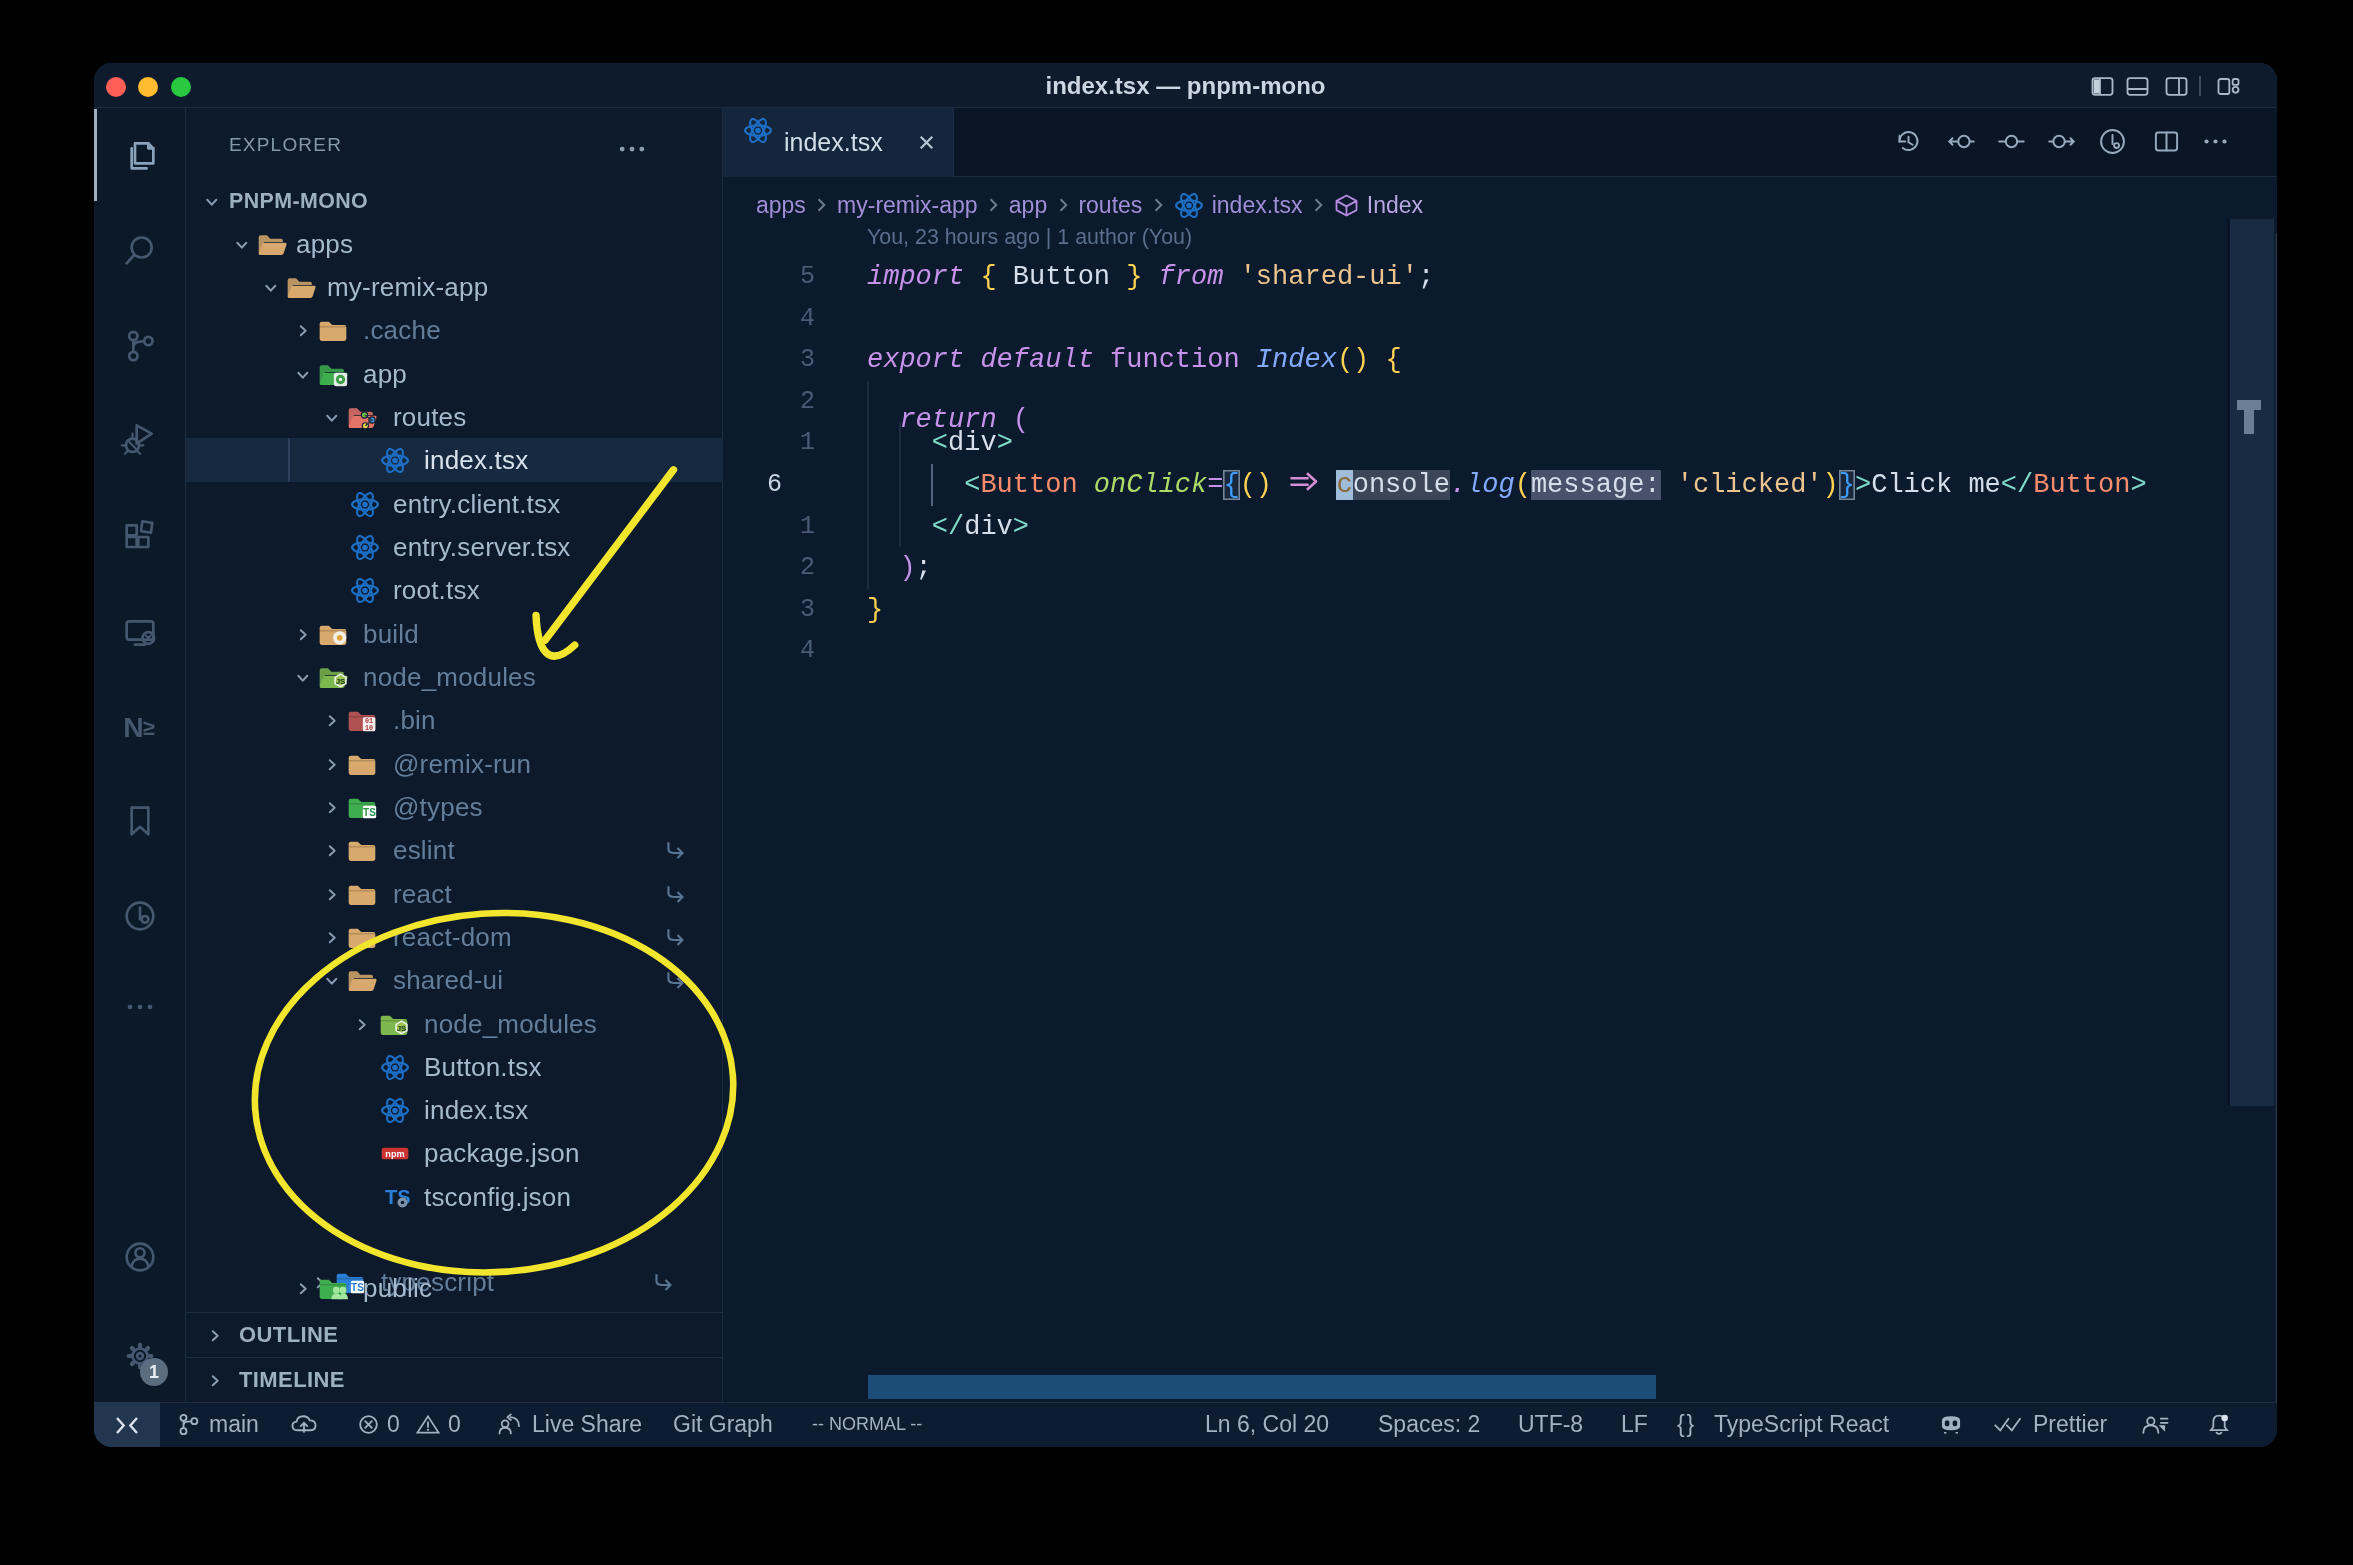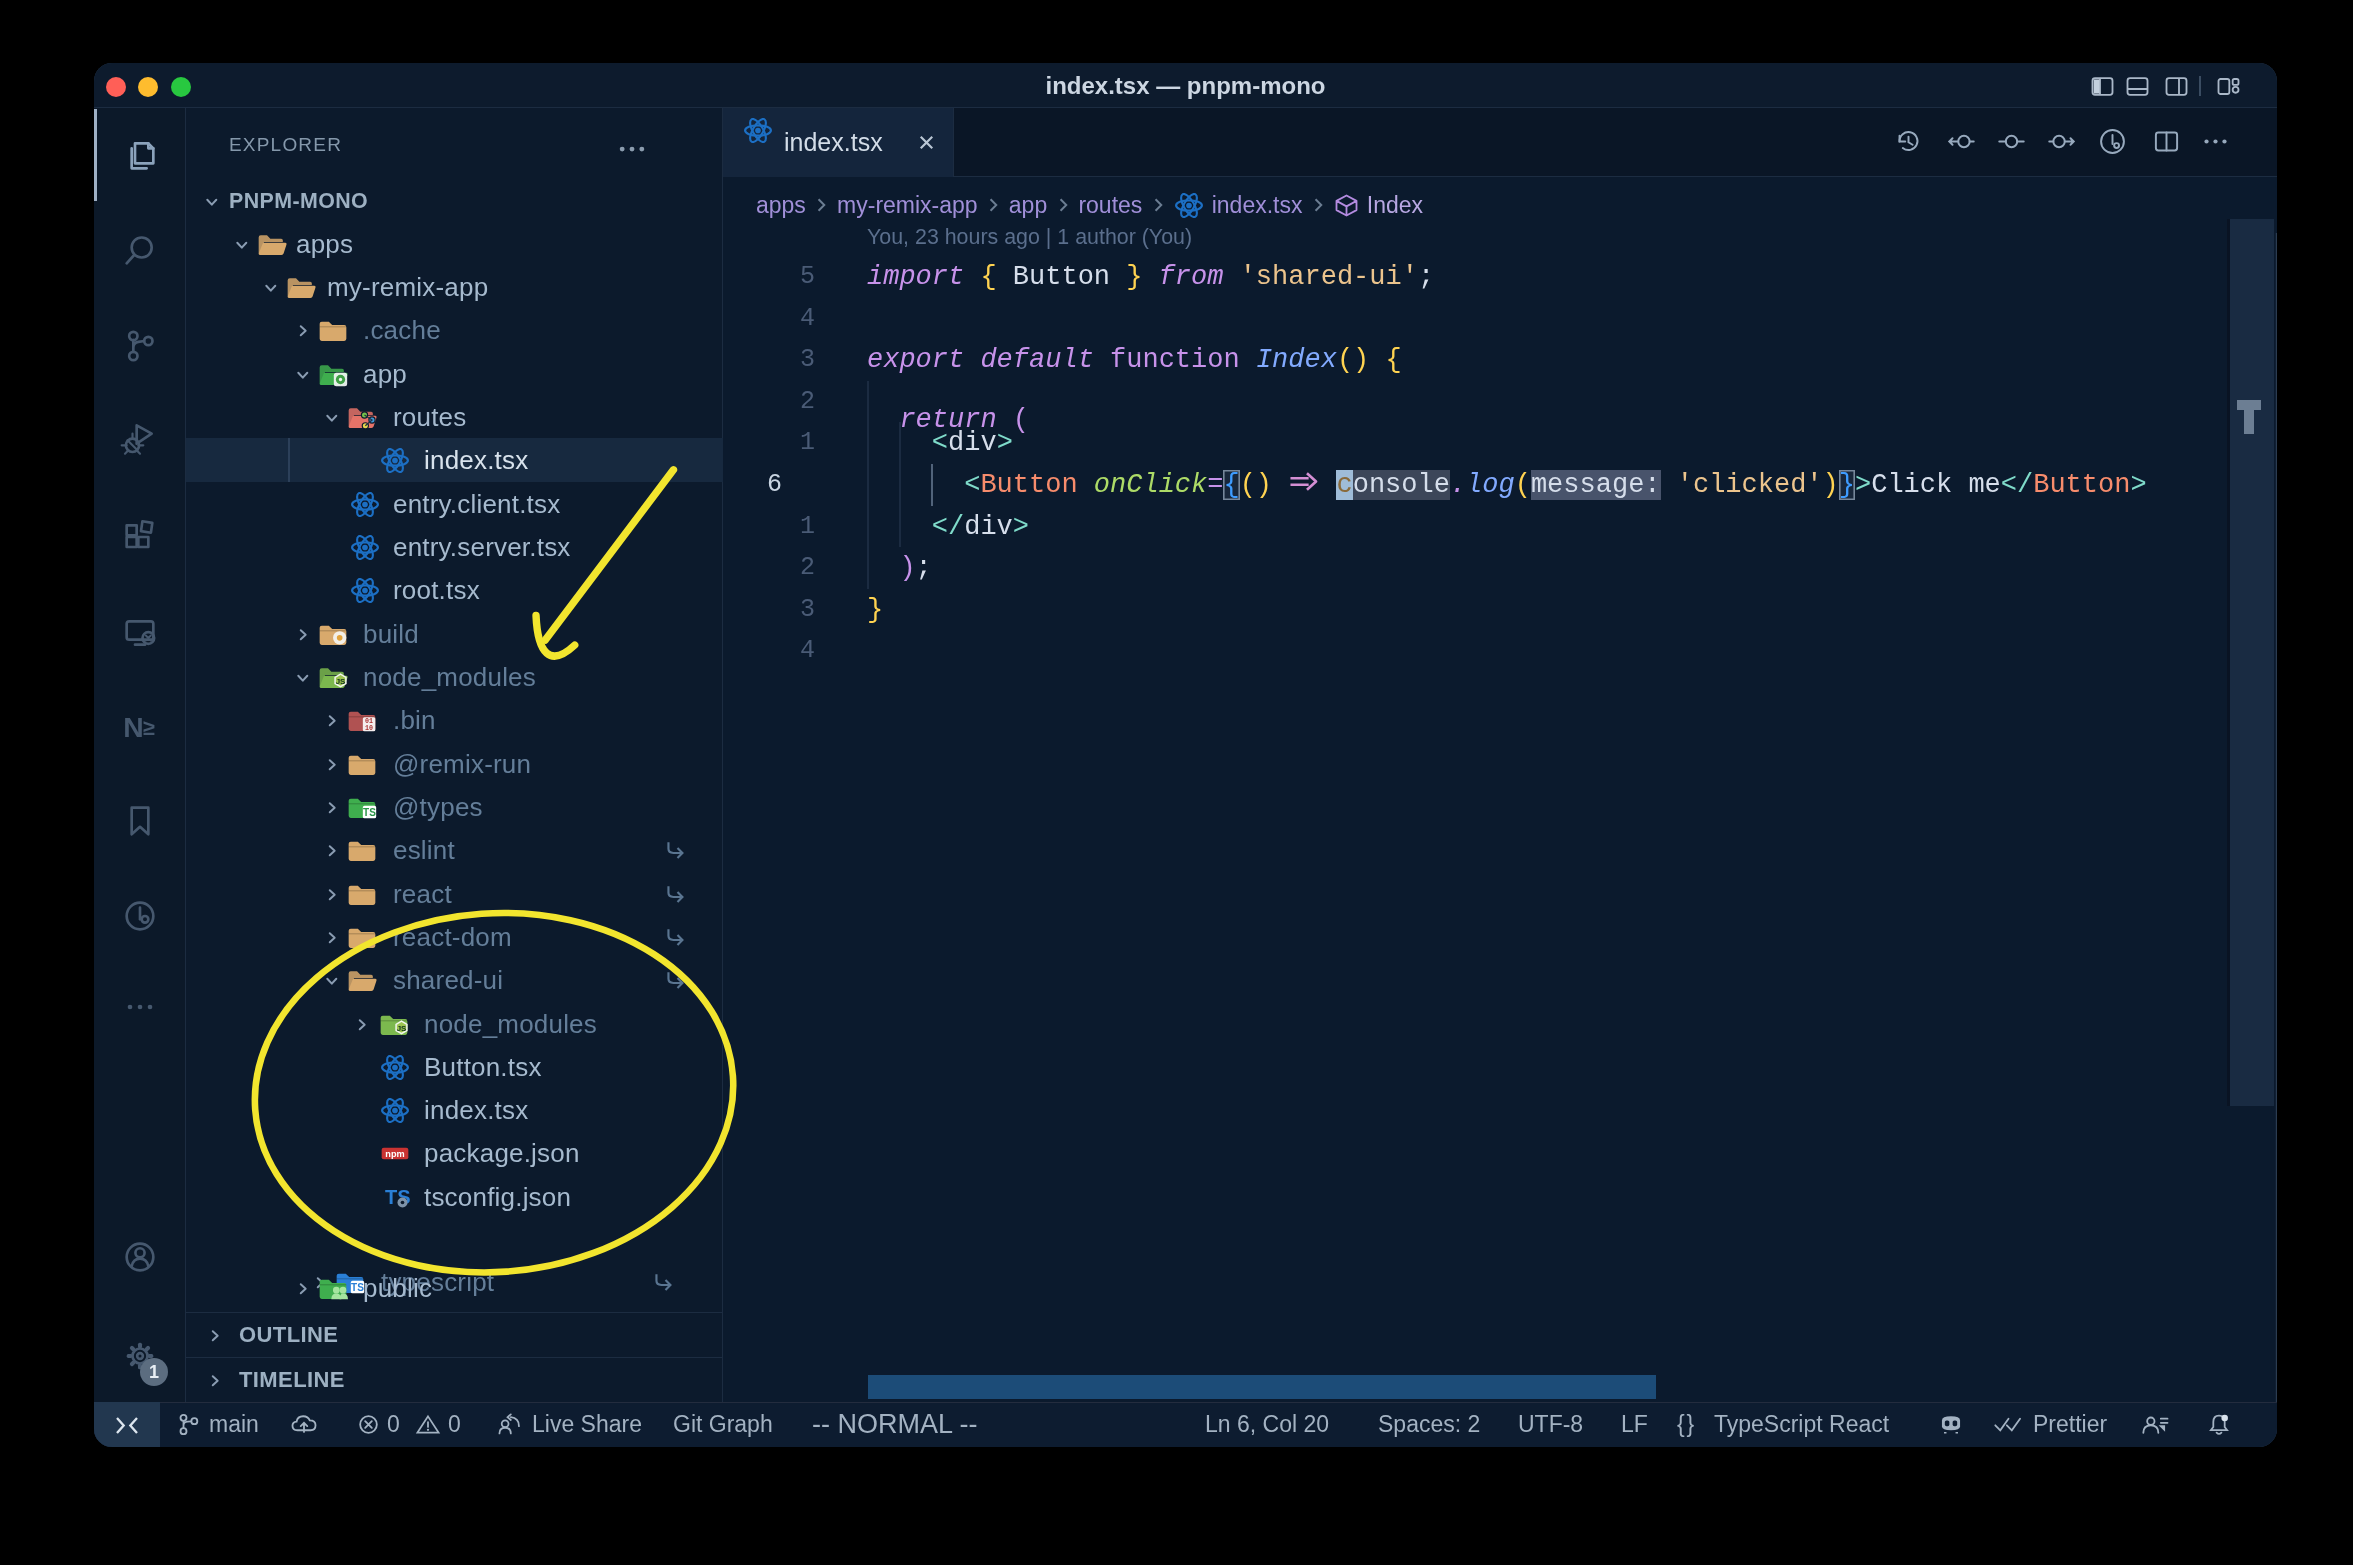--- a/index.html
+++ b/index.html
@@ -630,21 +630,21 @@
       </svg></div>
 <div class="abs" style="left:354px;top:1339px;height:45px;line-height:45px;color:#a3b2c2;font-size:23px;white-space:nowrap;">0</div>
 <div class="abs" style="left:403px;top:1349px;"><svg width="26" height="25" viewBox="0 0 32 30" style="">
         <path d="M17 6 Q27 7 27 17" stroke="#a3b2c2" stroke-width="2.2" fill="none" stroke-linecap="round"></path>
         <path d="M17 2.5 L13 6 L17 9.5" stroke="#a3b2c2" stroke-width="2.2" fill="none" stroke-linecap="round"></path>
         <circle cx="10" cy="14" r="4.2" stroke="#a3b2c2" stroke-width="2.2" fill="none" stroke-linecap="round"></circle>
         <path d="M3 26 Q3 19 10 19 Q17 19 17 26" stroke="#a3b2c2" stroke-width="2.2" fill="none" stroke-linecap="round"></path>
       </svg></div>
 <div class="abs" style="left:438px;top:1339px;height:45px;line-height:45px;color:#a3b2c2;font-size:23px;white-space:nowrap;">Live Share</div>
 <div class="abs" style="left:579px;top:1339px;height:45px;line-height:45px;color:#a3b2c2;font-size:23px;white-space:nowrap;">Git Graph</div>
-<div class="abs" style="left:718px;top:1339px;height:45px;line-height:45px;color:#a3b2c2;font-size:27px;white-space:nowrap;">-- NORMAL --</div>
+<div class="abs" style="left:718px;top:1339px;height:45px;line-height:45px;color:#a3b2c2;font-size:18px;white-space:nowrap;">-- NORMAL --</div>
 <div class="abs" style="left:1111px;top:1339px;height:45px;line-height:45px;color:#a3b2c2;font-size:23px;white-space:nowrap;">Ln 6, Col 20</div>
 <div class="abs" style="left:1284px;top:1339px;height:45px;line-height:45px;color:#a3b2c2;font-size:23px;white-space:nowrap;">Spaces: 2</div>
 <div class="abs" style="left:1424px;top:1339px;height:45px;line-height:45px;color:#a3b2c2;font-size:23px;white-space:nowrap;">UTF-8</div>
 <div class="abs" style="left:1527px;top:1339px;height:45px;line-height:45px;color:#a3b2c2;font-size:23px;white-space:nowrap;">LF</div>
 <div class="abs" style="left:1583px;top:1339px;height:45px;line-height:45px;color:#a3b2c2;font-size:23px;white-space:nowrap;">{ }</div>
 <div class="abs" style="left:1620px;top:1339px;height:45px;line-height:45px;color:#a3b2c2;font-size:23px;white-space:nowrap;">TypeScript React</div>
 <div class="abs" style="left:1843px;top:1349px;"><svg width="28" height="25" viewBox="0 0 34 30" style="">
         <path d="M6 10 Q6 5 17 5 Q28 5 28 10 L28 17 Q28 22 17 22 Q6 22 6 17 Z" fill="#a3b2c2"></path>
         <rect x="9.5" y="10" width="5.5" height="7" rx="2" fill="#0d1c30"></rect>
         <rect x="19" y="10" width="5.5" height="7" rx="2" fill="#0d1c30"></rect>

